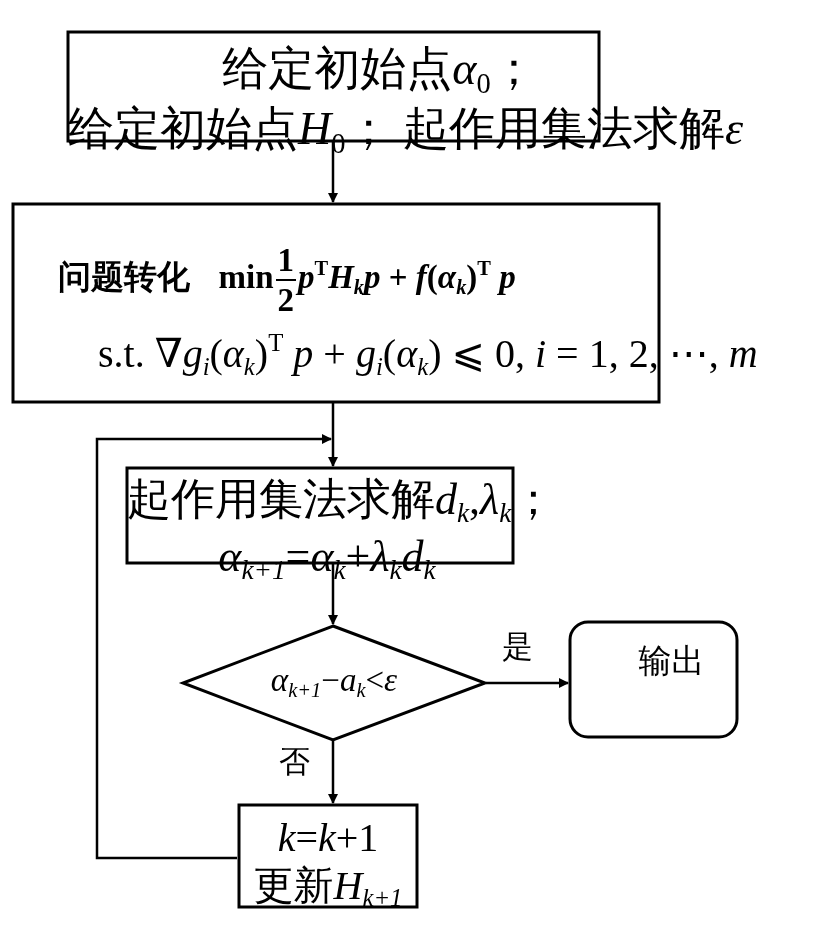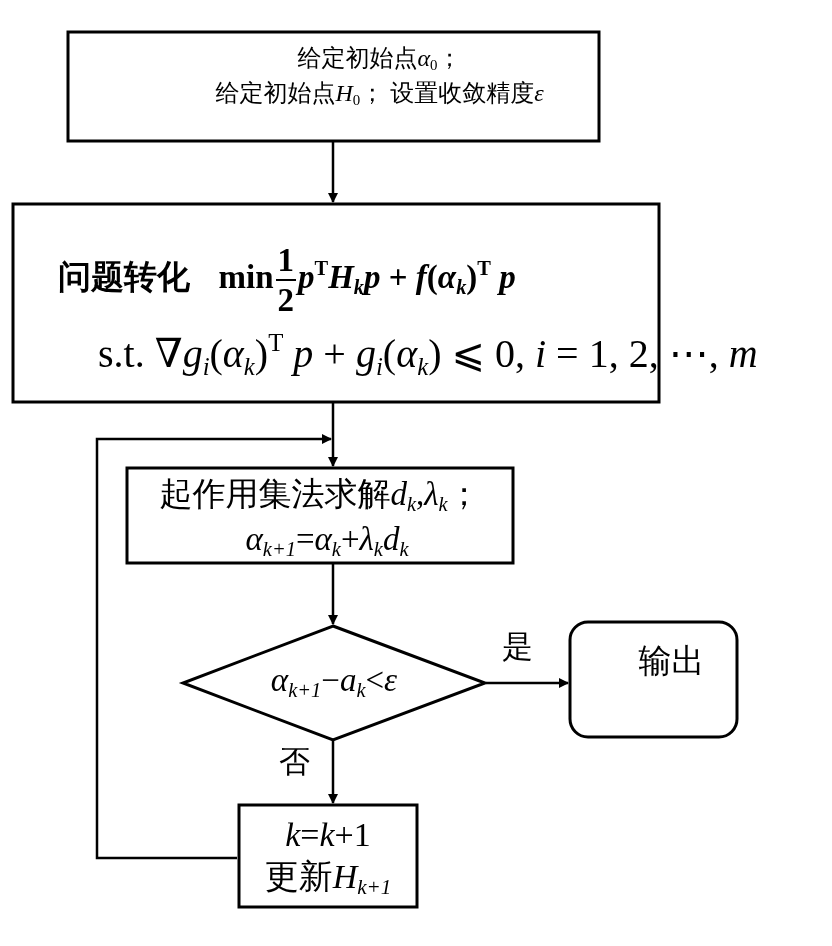--- a/index.html
+++ b/index.html
@@ -36,58 +36,58 @@
   <g stroke="#000" stroke-width="2.5" fill="none">
     <line x1="333" y1="142" x2="333" y2="202" marker-end="url(#arrow)" stroke-width="2.5"></line>
     <line x1="333" y1="403" x2="333" y2="466" marker-end="url(#arrow)"></line>
     <line x1="333" y1="564" x2="333" y2="624" marker-end="url(#arrow)"></line>
     <line x1="486" y1="683" x2="568" y2="683" marker-end="url(#arrow)"></line>
     <line x1="333" y1="741" x2="333" y2="803" marker-end="url(#arrow)"></line>
     <polyline points="237,858 97,858 97,439 331,439" marker-end="url(#arrow)"></polyline>
   </g>
 </svg>
 
-<div class="txt center" style="left:68px; top:46px; width:623px; font-size:24px;">
+<div class="txt center" style="left:68px; top:46px; width:623px; font-size:46px;">
   <div style="margin-bottom:8px;">
     <span>给定初始点</span><span class="it">α</span><span class="sub">0</span><span>；</span>
   </div>
   <div>
-    <span>给定初始点</span><span class="it">H</span><span class="sub">0</span><span>；  设置收敛精度</span><span class="it">ε</span>
+    <span>给定初始点</span><span class="it">H</span><span class="sub">0</span><span>；  起作用集法求解</span><span class="it">ε</span>
   </div>
 </div>
 
 <div class="txt" style="left:58px; top:244px; font-size:33px;font-weight:bold;">
   <span>问题转化</span>
   <span style="display:inline-block; width:12px;"></span>
   <span>min</span><span class="frac" style="font-size:33px;"><span class="num">1</span><span class="den">2</span></span><span class="it">p</span><span class="sup">T</span><span class="it">H</span><span class="sub it">k</span><span class="it">p</span><span style="white-space:pre;"> + </span><span class="it">f</span><span>(</span><span class="it">α</span><span class="sub it">k</span><span>)</span><span class="sup">T</span><span class="it" style="white-space:pre;"> p</span>
 </div>
 
 <div class="txt" style="left:98px; top:331px; font-size:40px;">
   <span>s.t.</span>
   <span>∇</span><span class="it">g</span><span class="sub it">i</span><span>(</span><span class="it">α</span><span class="sub it">k</span><span>)</span><span class="sup">T</span><span class="it" style="white-space:pre;"> p</span><span style="white-space:pre;"> + </span><span class="it">g</span><span class="sub it">i</span><span>(</span><span class="it">α</span><span class="sub it">k</span><span>)</span><span style="white-space:pre;"> ⩽ 0, </span><span class="it">i</span><span style="white-space:pre;"> = 1, 2, ⋯, </span><span class="it">m</span>
 </div>
 
-<div class="txt center" style="left:127px; top:478px; width:386px; font-size:33px;">
+<div class="txt center" style="left:127px; top:478px; width:386px; font-size:44px;">
   <div style="margin-bottom:8px;">
     <span>起作用集法求解</span><span class="it">d</span><span class="sub it">k</span><span>,</span><span class="it">λ</span><span class="sub it">k</span><span>；</span>
   </div>
   <div style="padding-left:14px;">
     <span class="it">α</span><span class="sub it">k+1</span><span>=</span><span class="it">α</span><span class="sub it">k</span><span>+</span><span class="it">λ</span><span class="sub it">k</span><span class="it">d</span><span class="sub it">k</span>
   </div>
 </div>
 
 <div class="txt center" style="left:183px; top:664px; width:302px; font-size:33px;">
   <span class="it">α</span><span class="sub it">k+1</span><span>−</span><span class="it">a</span><span class="sub it">k</span><span>&lt;</span><span class="it">ε</span>
 </div>
 
 <div class="txt center" style="left:570px; top:645px; width:167px; font-size:33px;">
   <div style="margin-bottom:8px;margin-left:36px;">输出</div>
 </div>
 
-<div class="txt center" style="left:239px; top:818px; width:178px; font-size:34px;">
+<div class="txt center" style="left:239px; top:818px; width:178px; font-size:40px;">
   <div style="margin-bottom:8px;">
     <span class="it">k</span><span>=</span><span class="it">k</span><span>+1</span>
   </div>
   <div>
     <span>更新</span><span class="it">H</span><span class="sub it">k+1</span>
   </div>
 </div>
 
 <div class="txt" style="left:502px; top:631px; font-size:31px;">是</div>
 <div class="txt" style="left:279px; top:746px; font-size:31px;">否</div>

